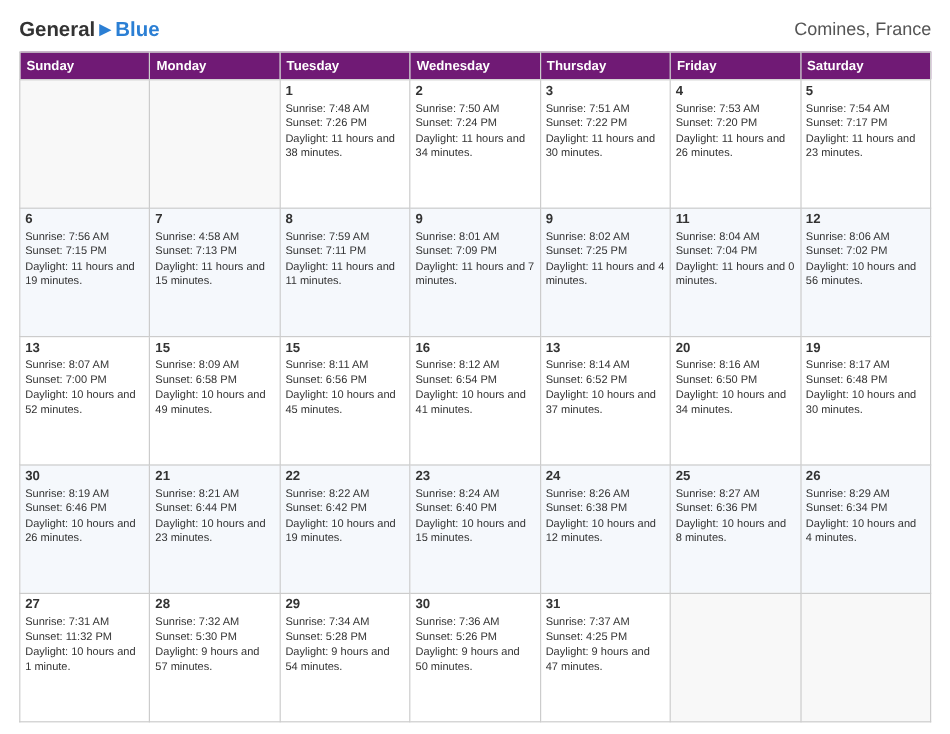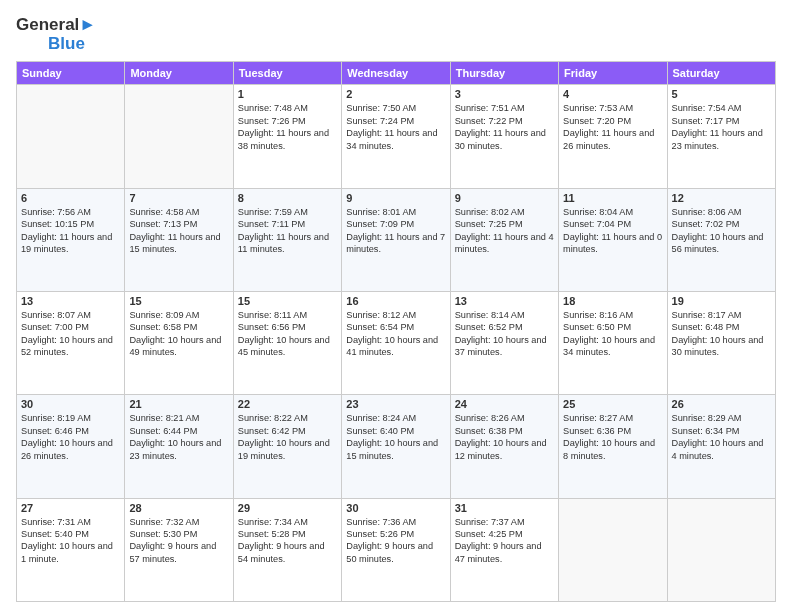--- a/index.html
+++ b/index.html
@@ -40,21 +40,21 @@
       font-size: 15px;
       color: #555;
     }
     .calendar {
       flex: 1;
       border-collapse: collapse;
       width: 100%;
       font-size: 10px;
     }
     .calendar th {
-      background: #8b5cf6;
+      background: #701a75;
       color: #fff;
       text-align: left;
       padding: 5px 5px;
       font-size: 11px;
       font-weight: bold;
       border: 1px solid #ccc;
     }
     .calendar td {
       vertical-align: top;
       border: 1px solid #ccc;
@@ -87,26 +87,27 @@
       font-size: 9.2px;
     }
     .row-alt td { background: #eef4fb; }
   </style>
 </head>
 <body>
 
 <div class="page">
   <div class="header">
     <div class="logo">
-  <div style="display:flex;flex-direction:column;line-height:1.1;">
+  <div style="display:flex;flex-direction:row;line-height:1.1;">
     <div style="font-size:17px;font-weight:bold;color:#333;">General<span style="color:#2b7fd4;font-size:17px;font-weight:bold;">►</span></div>
-    <div style="font-size:17px;font-weight:bold;color:#2b7fd4;margin-left:32px;">Blue</div>
+    <div style="font-size:17px;font-weight:bold;color:#2b7fd4;">Blue</div>
   </div>
 </div>
     <div class="title-block">
+      <div class="location">Comines, France</div>
     </div>
   </div>
 
   <table class="calendar">
     <thead>
       <tr>
         <th>Sunday</th>
         <th>Monday</th>
         <th>Tuesday</th>
         <th>Wednesday</th>
@@ -147,21 +148,21 @@
             <span class="day-num">5</span>
             <div class="day-info">Sunrise: 7:54 AM
 Sunset: 7:17 PM
 Daylight: 11 hours and 23 minutes.</div>
           </td>
         </tr>
         <tr class="row-alt">
           <td>
             <span class="day-num">6</span>
             <div class="day-info">Sunrise: 7:56 AM
-Sunset: 10:15 PM
+Sunset: 7:15 PM
 Daylight: 11 hours and 19 minutes.</div>
           </td>
           <td>
             <span class="day-num">7</span>
             <div class="day-info">Sunrise: 4:58 AM
 Sunset: 7:13 PM
 Daylight: 11 hours and 15 minutes.</div>
           </td>
           <td>
             <span class="day-num">8</span>
@@ -219,21 +220,21 @@
 Sunset: 6:54 PM
 Daylight: 10 hours and 41 minutes.</div>
           </td>
           <td>
             <span class="day-num">13</span>
             <div class="day-info">Sunrise: 8:14 AM
 Sunset: 6:52 PM
 Daylight: 10 hours and 37 minutes.</div>
           </td>
           <td>
-            <span class="day-num">18</span>
+            <span class="day-num">20</span>
             <div class="day-info">Sunrise: 8:16 AM
 Sunset: 6:50 PM
 Daylight: 10 hours and 34 minutes.</div>
           </td>
           <td>
             <span class="day-num">19</span>
             <div class="day-info">Sunrise: 8:17 AM
 Sunset: 6:48 PM
 Daylight: 10 hours and 30 minutes.</div>
           </td>
@@ -279,21 +280,21 @@
             <span class="day-num">26</span>
             <div class="day-info">Sunrise: 8:29 AM
 Sunset: 6:34 PM
 Daylight: 10 hours and 4 minutes.</div>
           </td>
         </tr>
         <tr>
           <td>
             <span class="day-num">27</span>
             <div class="day-info">Sunrise: 7:31 AM
-Sunset: 5:40 PM
+Sunset: 11:32 PM
 Daylight: 10 hours and 1 minute.</div>
           </td>
           <td>
             <span class="day-num">28</span>
             <div class="day-info">Sunrise: 7:32 AM
 Sunset: 5:30 PM
 Daylight: 9 hours and 57 minutes.</div>
           </td>
           <td>
             <span class="day-num">29</span>

